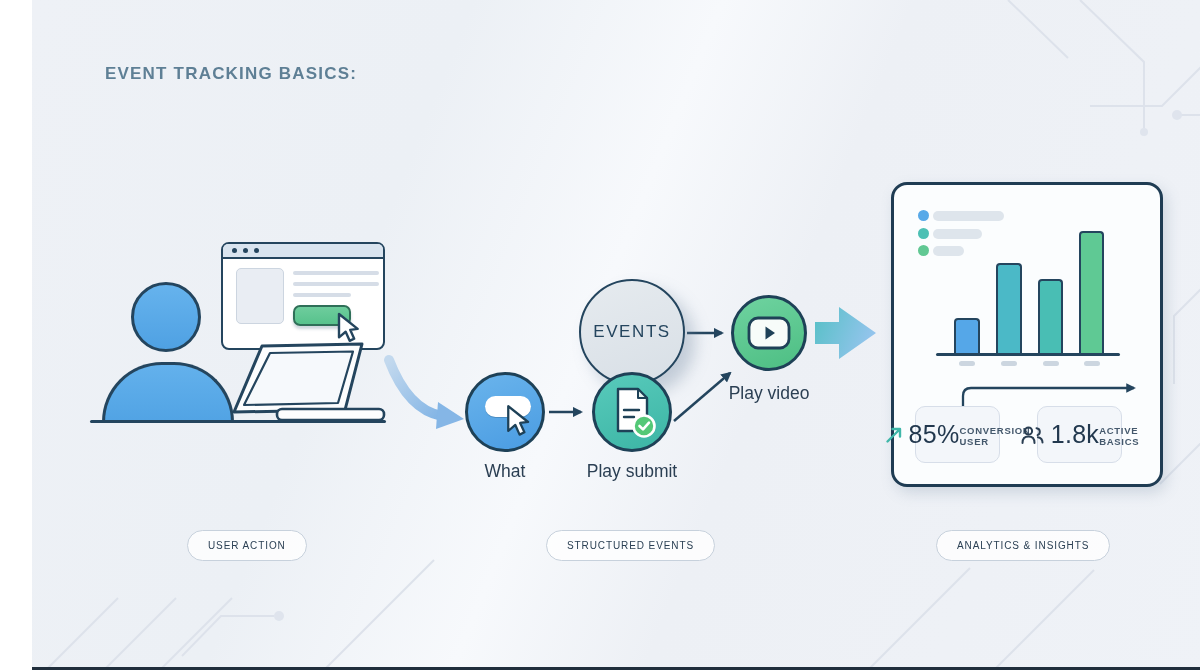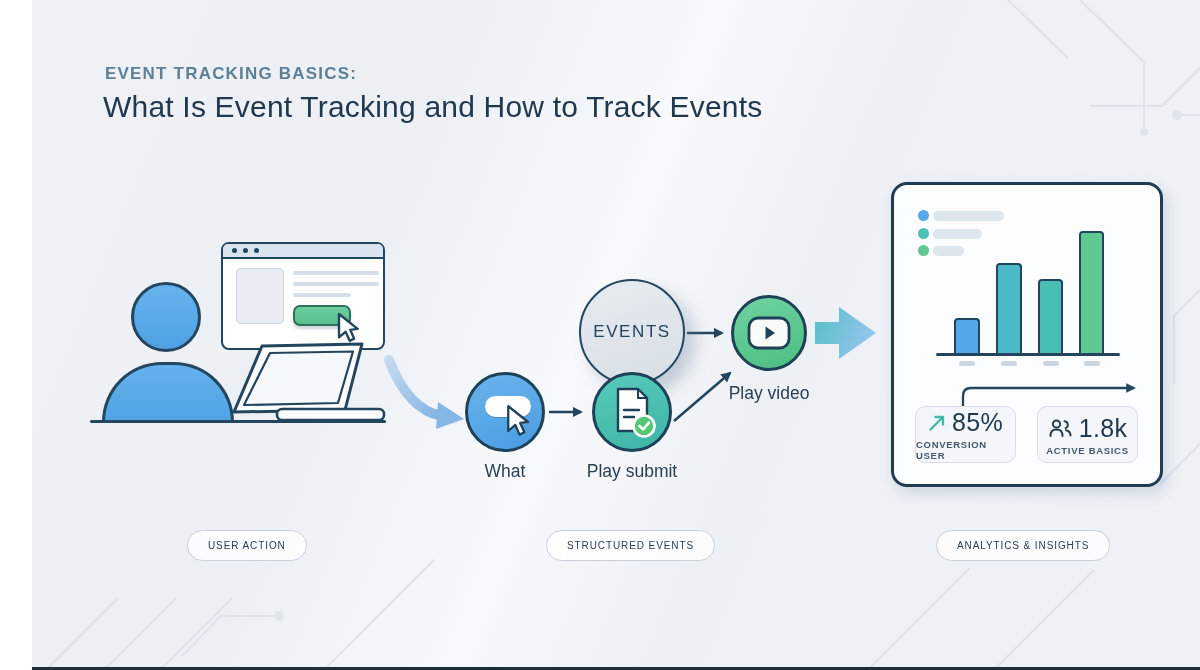--- a/index.html
+++ b/index.html
@@ -65,22 +65,22 @@
   .bullet-bar { position:absolute; left:39px; height:10px; border-radius:5px; background:#dee5ec; }
 
   .chart-axis { position:absolute; left:42px; top:168px; width:184px; height:3px; background:#24455e; border-radius:2px; }
   #bar-chart { position:absolute; left:42px; top:46px; width:184px; height:122px;
     display:flex; align-items:flex-end; gap:16px; padding-left:18px; }
   .bar { border:2.5px solid #24455e; border-bottom:none; border-radius:4px 4px 0 0; }
   #tick-row { position:absolute; left:42px; top:176px; display:flex; gap:16px; padding-left:18px; }
   .tick-cell { display:flex; justify-content:center; }
   .tick { width:16px; height:5px; border-radius:2.5px; background:#ccd6e0; }
 
-  .stat-badge { position:absolute; top:221px; width:101px; height:57px; background:#f3f6fa;
-    border:1.5px solid #d7dee9; border-radius:10px; display:flex; flex-direction:column;
+  .stat-badge { position:absolute; top:221px; width:85px; height:57px; background:#f3f6fa;
+    border:1.5px solid #d7dee9; border-radius:10px; display:flex; flex-direction:row;
     align-items:center; justify-content:center; }
   .stat-row { display:flex; align-items:center; gap:6px; }
   .stat-value { font-size:25px; font-weight:500; color:#22384e; letter-spacing:0.3px; }
   .stat-label { margin-top:2px; font-size:9.5px; font-weight:700; letter-spacing:0.7px; color:#44586c; }
 
   
   .stage-pill { top:530px; height:31px; padding:0 20px; display:flex; align-items:center;
     background:rgba(255,255,255,0.8); border:1.5px solid #c7d1dc; border-radius:16px;
     font-size:10px; font-weight:500; letter-spacing:0.9px; color:#2b4054; white-space:nowrap; }
 
@@ -108,21 +108,20 @@
       <path d="M962,670 L1062,570"></path>
     </g>
     <g fill="#dfe4ed">
       <circle cx="247" cy="616" r="5"></circle>
       <circle cx="1145" cy="115" r="5"></circle>
       <circle cx="1112" cy="132" r="4"></circle>
     </g>
   </svg>
 
   <div class="abs eyebrow">EVENT TRACKING BASICS:</div>
-  <div class="abs title">What Is Event Tracking and How to Track Events</div>
 
   <div class="abs person-body"></div>
   <div class="abs person-head"></div>
 
   <div class="abs browser">
     <div class="browser-bar">
       <div class="browser-dot"></div>
       <div class="browser-dot"></div>
       <div class="browser-dot"></div>
     </div>

